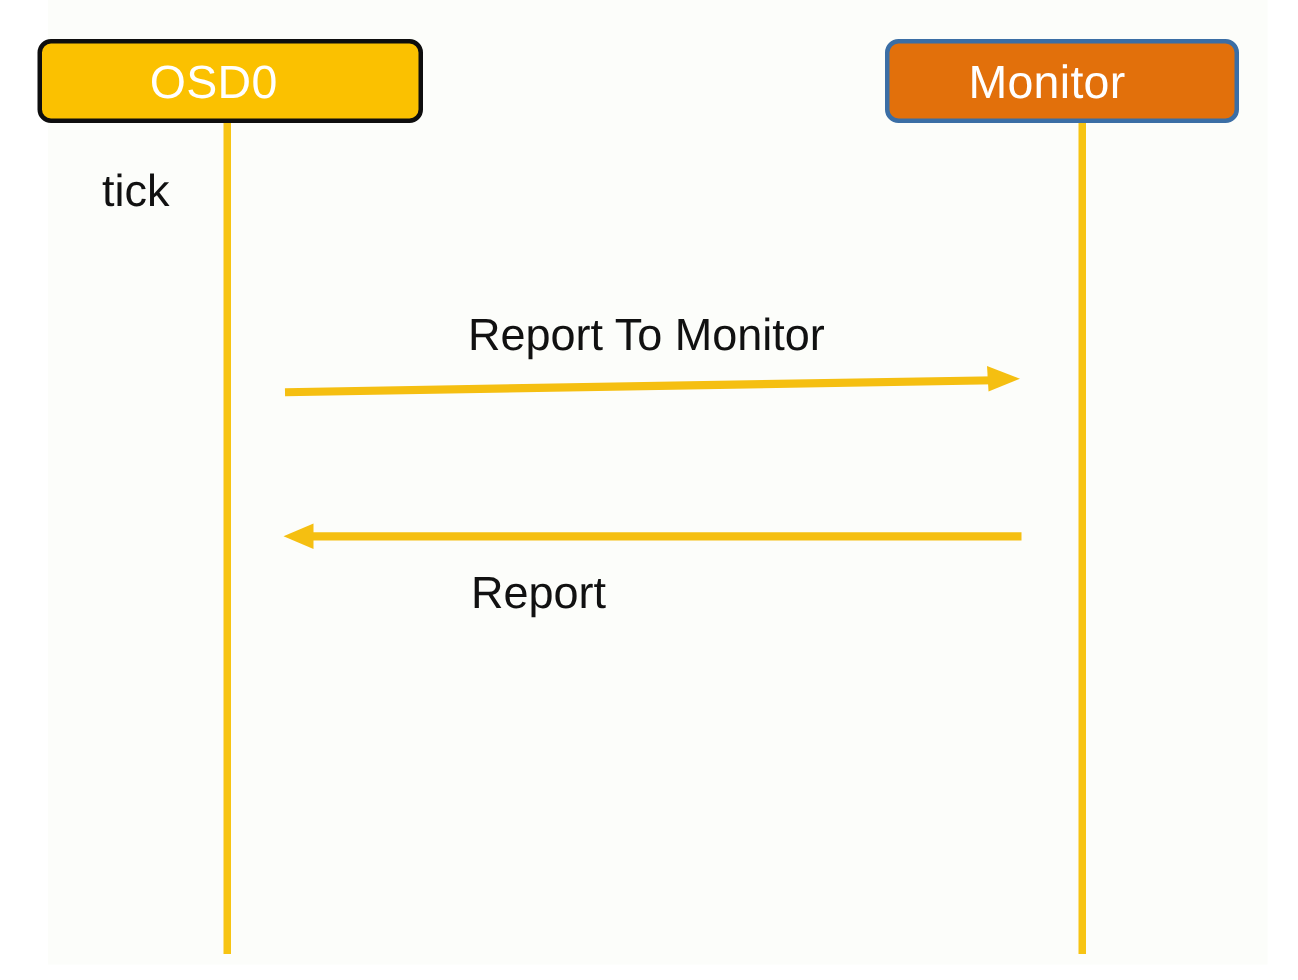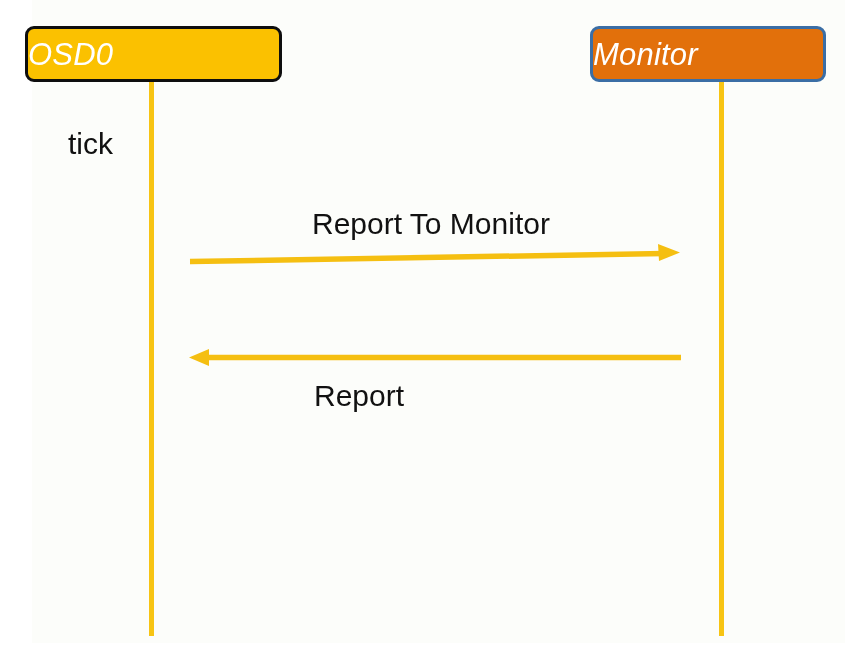--- a/index.html
+++ b/index.html
@@ -24,28 +24,27 @@
     width: 813px;
     height: 643px;
     background: #fcfdfa;
   }
   
   .participant {
     position: absolute;
     box-sizing: border-box;
     display: flex;
     align-items: center;
-    justify-content: flex-start;
+    justify-content: center;
     border-radius: 9px;
     color: #ffffff;
     font-size: 31px;
     line-height: 1;
     letter-spacing: 0.2px;
     white-space: nowrap;
-    font-style: italic;
   }
   #participant-osd0 {
     left: 25px;
     top: 26px;
     width: 257px;
     height: 56px;
     background: #fbc100;
     border: 3px solid #0e0e0e;
     padding-right: 22px;
   }
@@ -77,21 +76,21 @@
     height: 653px;
   }
   
   .msg-label {
     position: absolute;
     color: #111111;
     font-size: 30px;
     line-height: 1;
     white-space: nowrap;
   }
-  #label-tick          { left: 68px;  top: 129px; }
+  #label-tick          { left: 68px;  top: 113px; }
   #label-report-to-monitor { left: 312px; top: 209px; }
   #label-report        { left: 314px; top: 381px; }
 </style>
 </head>
 <body>
 
 <div id="canvas">
 
   <div class="panel"></div>
 

